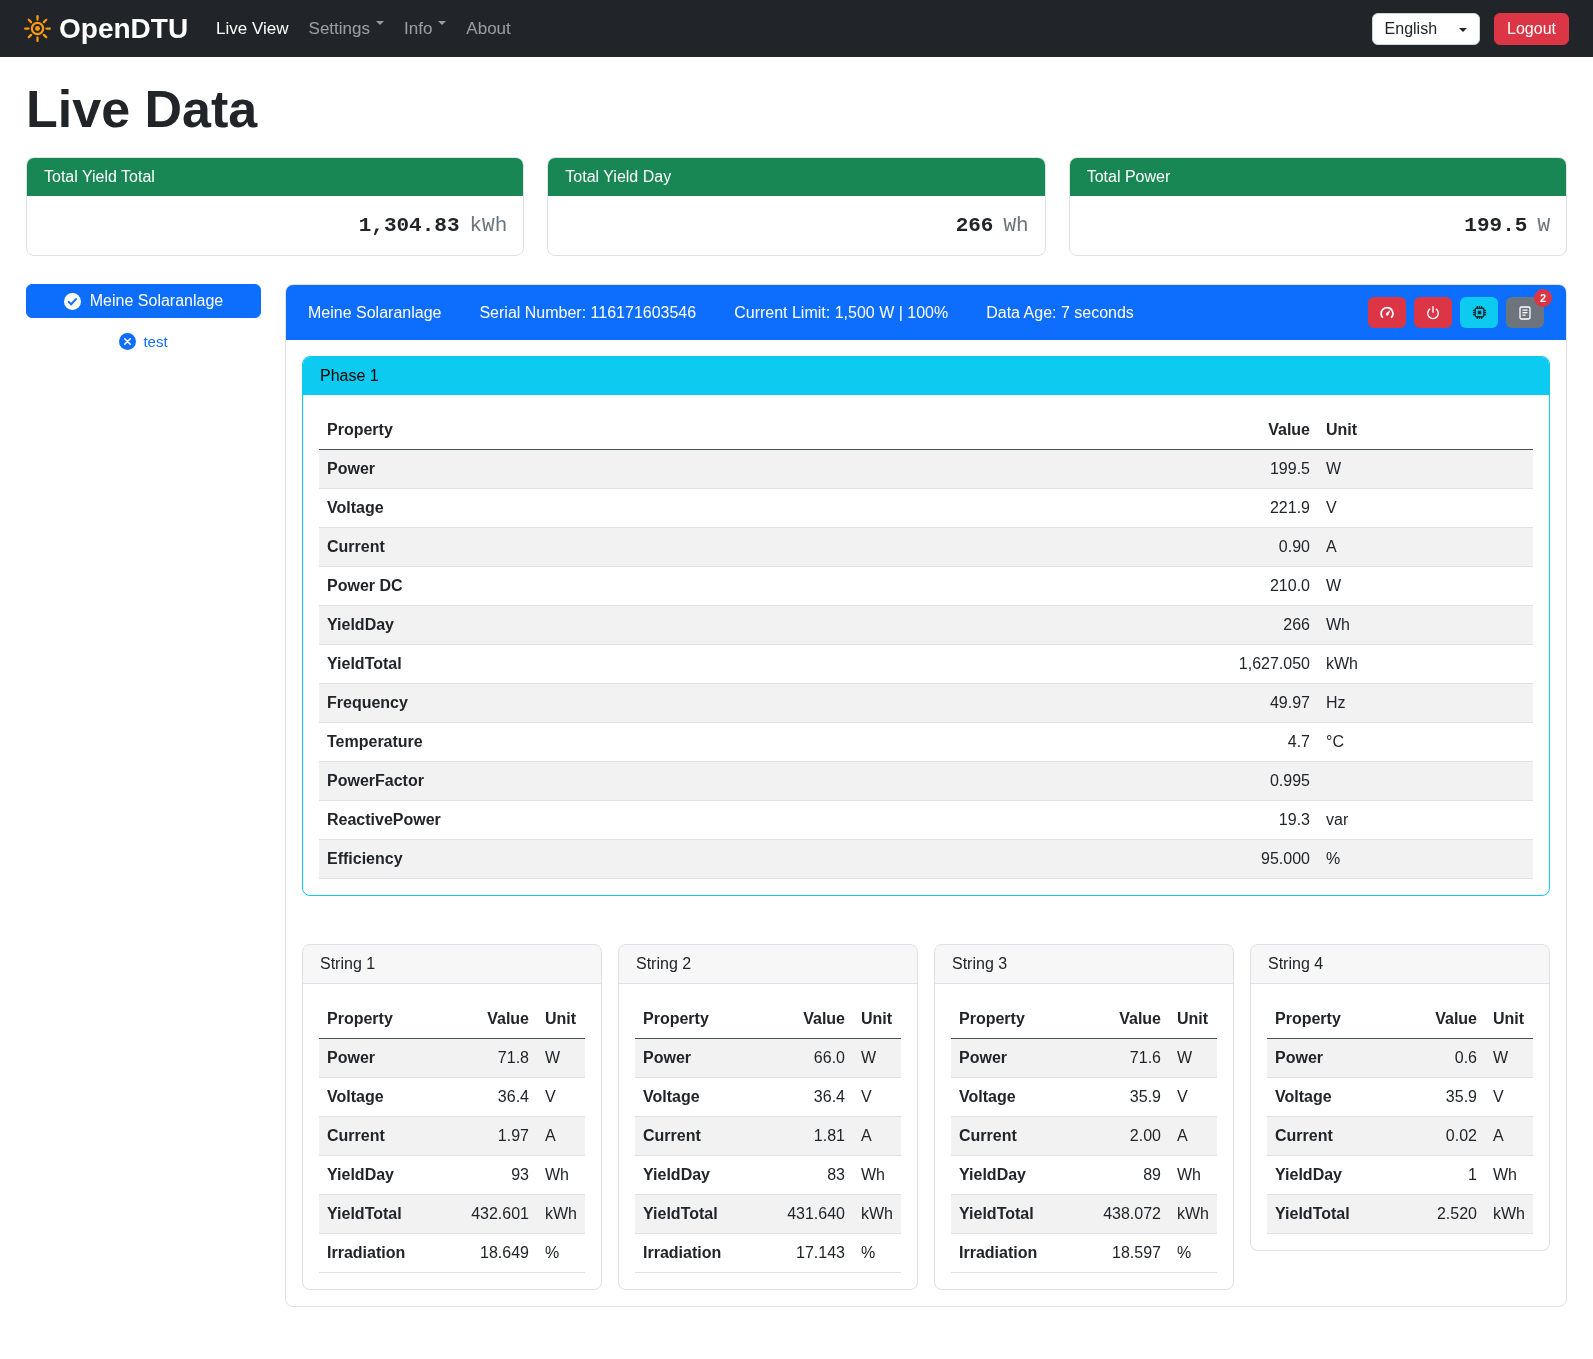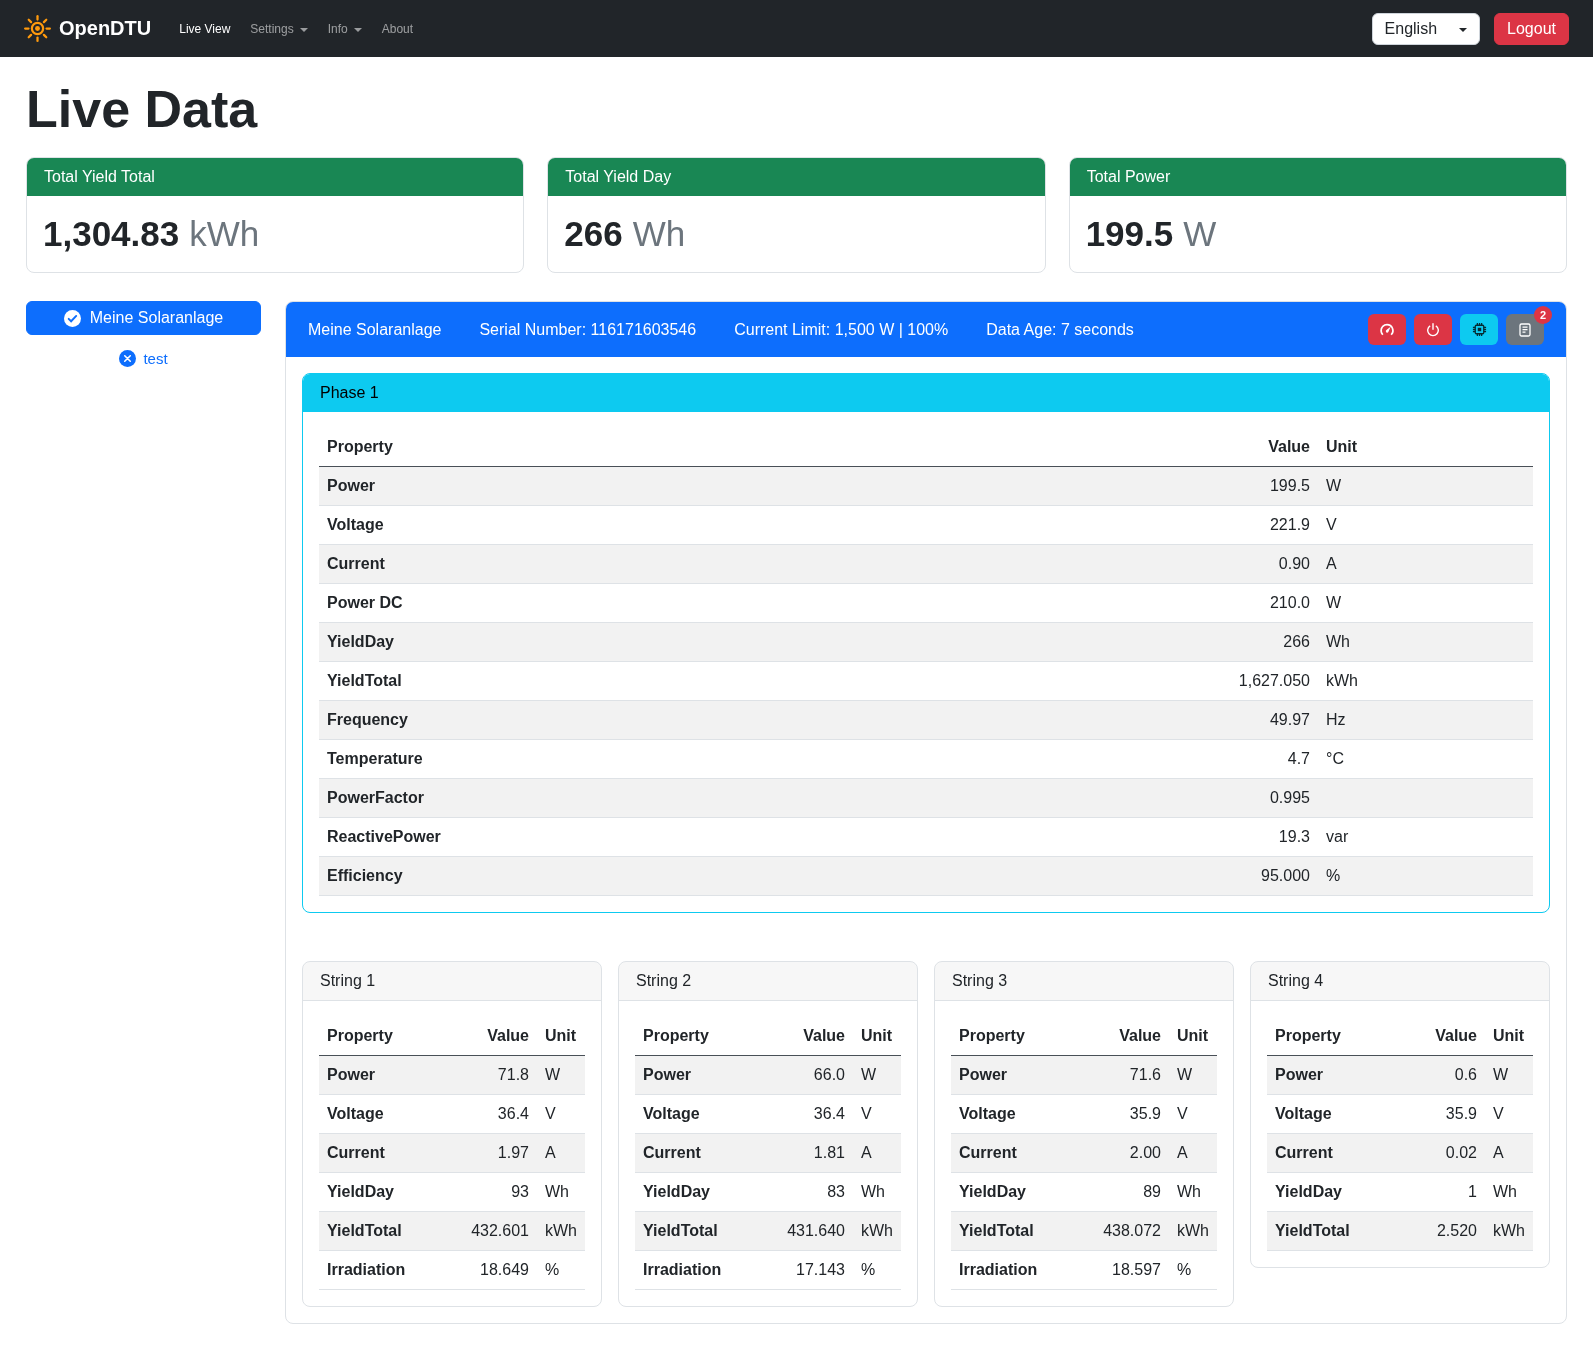--- a/index.html
+++ b/index.html
@@ -17,26 +17,26 @@
   
   .navbar {
     background:#212529;
     height:57px;
     display:flex;
     align-items:center;
     justify-content:space-between;
     padding:0 24px;
   }
   .nav-left { display:flex; align-items:center; }
-  .brand { display:flex; align-items:center; gap:8px; color:#fff; font-size:20px; font-weight:600; margin-right:18px; }
+  .brand { display:flex; align-items:center; gap:8px; color:#fff; font-size:28px; font-weight:600; margin-right:18px; }
   .nav-link {
     color:rgba(255,255,255,.55);
     padding:8px 10px;
-    display:flex; align-items:center; gap:6px;
-    font-size:12px;
+    display:flex; gap:6px;
+    font-size:17px;
   }
   .nav-link.active { color:#fff; }
   .caret {
     width:0; height:0; display:inline-block;
     border-left:4px solid transparent;
     border-right:4px solid transparent;
     border-top:4px solid currentColor;
     margin-top:2px;
   }
   .nav-right { display:flex; align-items:center; gap:14px; }
@@ -54,21 +54,21 @@
   }
 
   
   .container { padding: 0 26px 10px 26px; }
   h1.page-title { font-size:52px; font-weight:600; margin:22px 0 18px; }
 
   
   .summary-row { display:flex; gap:23px; margin-bottom:28px; }
   .summary-card { flex:1; border:1px solid #dee2e6; border-radius:8px; background:#fff; }
   .summary-card .hdr { background:#198754; color:#fff; padding:10px 17px; border-radius:7px 7px 0 0; font-size:16px; }
-  .summary-card .bdy { padding:17px 16px; text-align:left; font-size:35px; line-height:1.2; }
+  .summary-card .bdy { padding:17px 16px; text-align:right; font-size:21px; line-height:1.2;font-family:Liberation Mono, monospace; }
   .summary-card .val { font-weight:600; color:#212529; }
   .summary-card .unit { color:#6c757d; font-weight:500; margin-left:10px; }
 
   
   .layout { display:flex; gap:24px; align-items:flex-start; }
   .sidebar { width:235px; flex:none; }
   .inv-btn {
     background:#0d6efd; border:1px solid #0d6efd; color:#fff;
     width:100%; border-radius:6px; padding:7px 10px;
     display:flex; align-items:center; justify-content:center; gap:9px;

